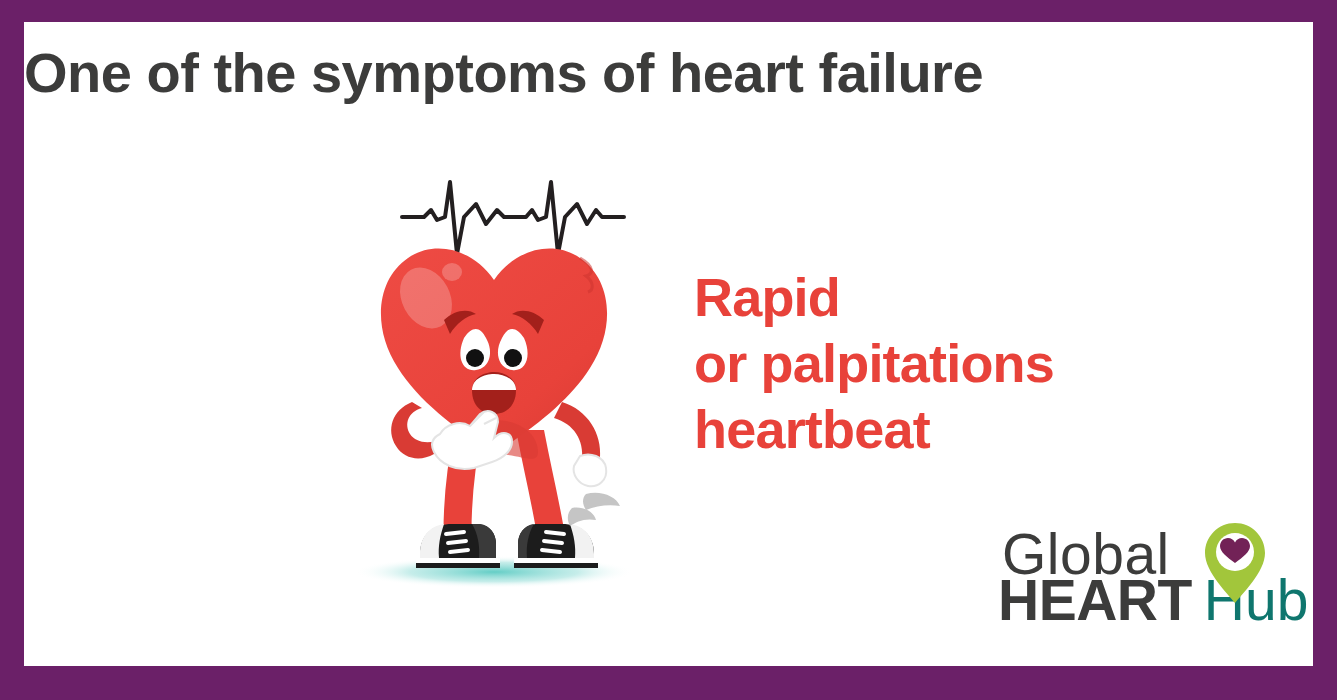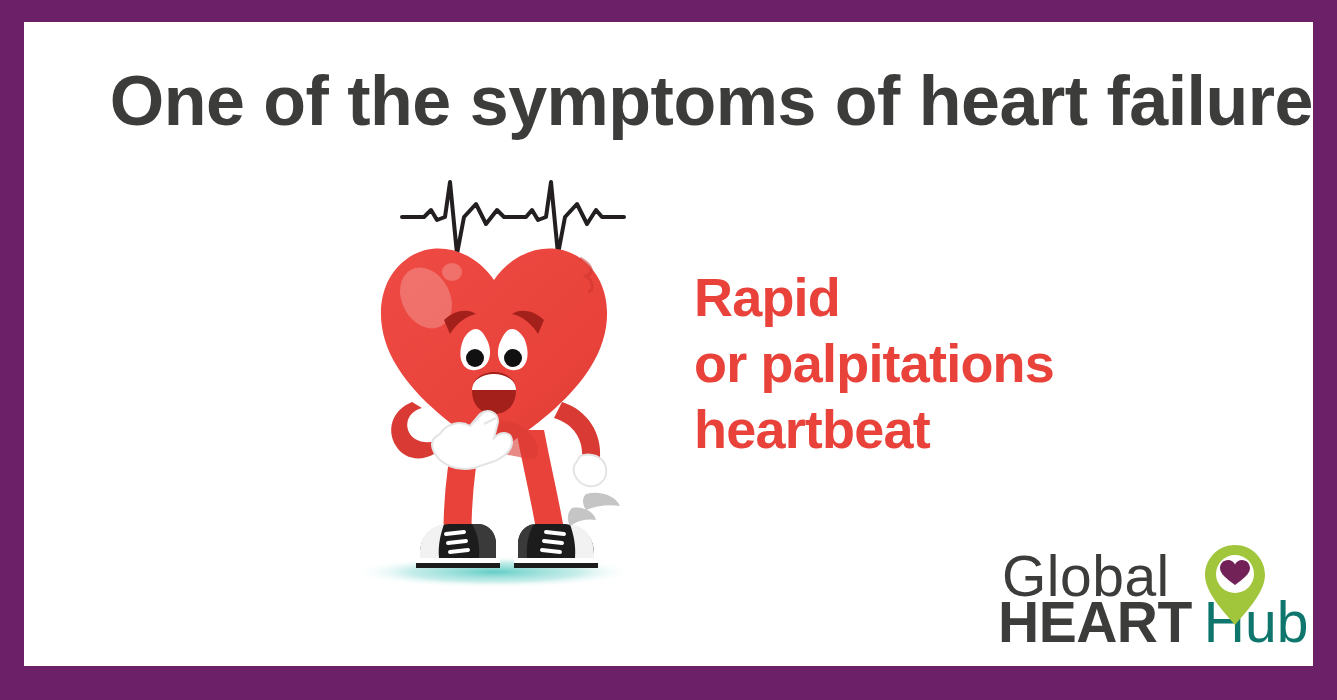--- a/index.html
+++ b/index.html
@@ -28,25 +28,25 @@
     bottom: 34px;
     background: #ffffff;
     box-sizing: border-box;
   }
 
   
   .headline {
     position: absolute;
     left: 0;
     right: 0;
-    top: 44px;
-    text-align: right;
+    top: 23px;
+    text-align: left;
     font-family: "Liberation Sans Narrow", "Liberation Sans", sans-serif;
     font-weight: bold;
-    font-size: 70px;
+    font-size: 56px;
     line-height: 1;
     letter-spacing: -0.5px;
     color: #3C3C3B;
     white-space: nowrap;
   }
 
   
   .hashtag {
     position: absolute;
     left: 52px;
@@ -83,21 +83,20 @@
   }
   .character svg { display: block; width: 100%; height: 100%; }
 
   
   .logo {
     position: absolute;
     left: 960px;
     top: 498px;
     width: 310px;
     height: 130px;
-    margin-top: 22px;
   }
   .logo-global {
     position: absolute;
     left: 18px;
     top: 6px;
     font-family: "Liberation Sans", sans-serif;
     font-weight: 300;
     font-size: 57px;
     line-height: 1;
     letter-spacing: 0.5px;

